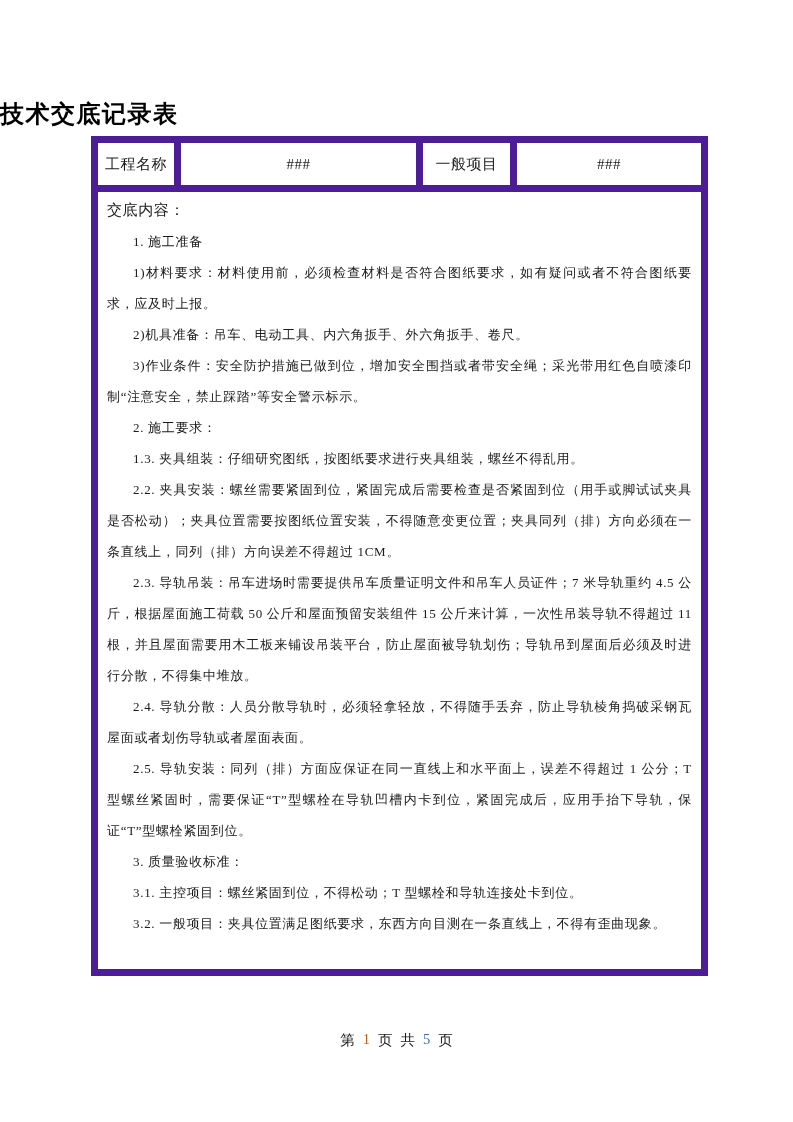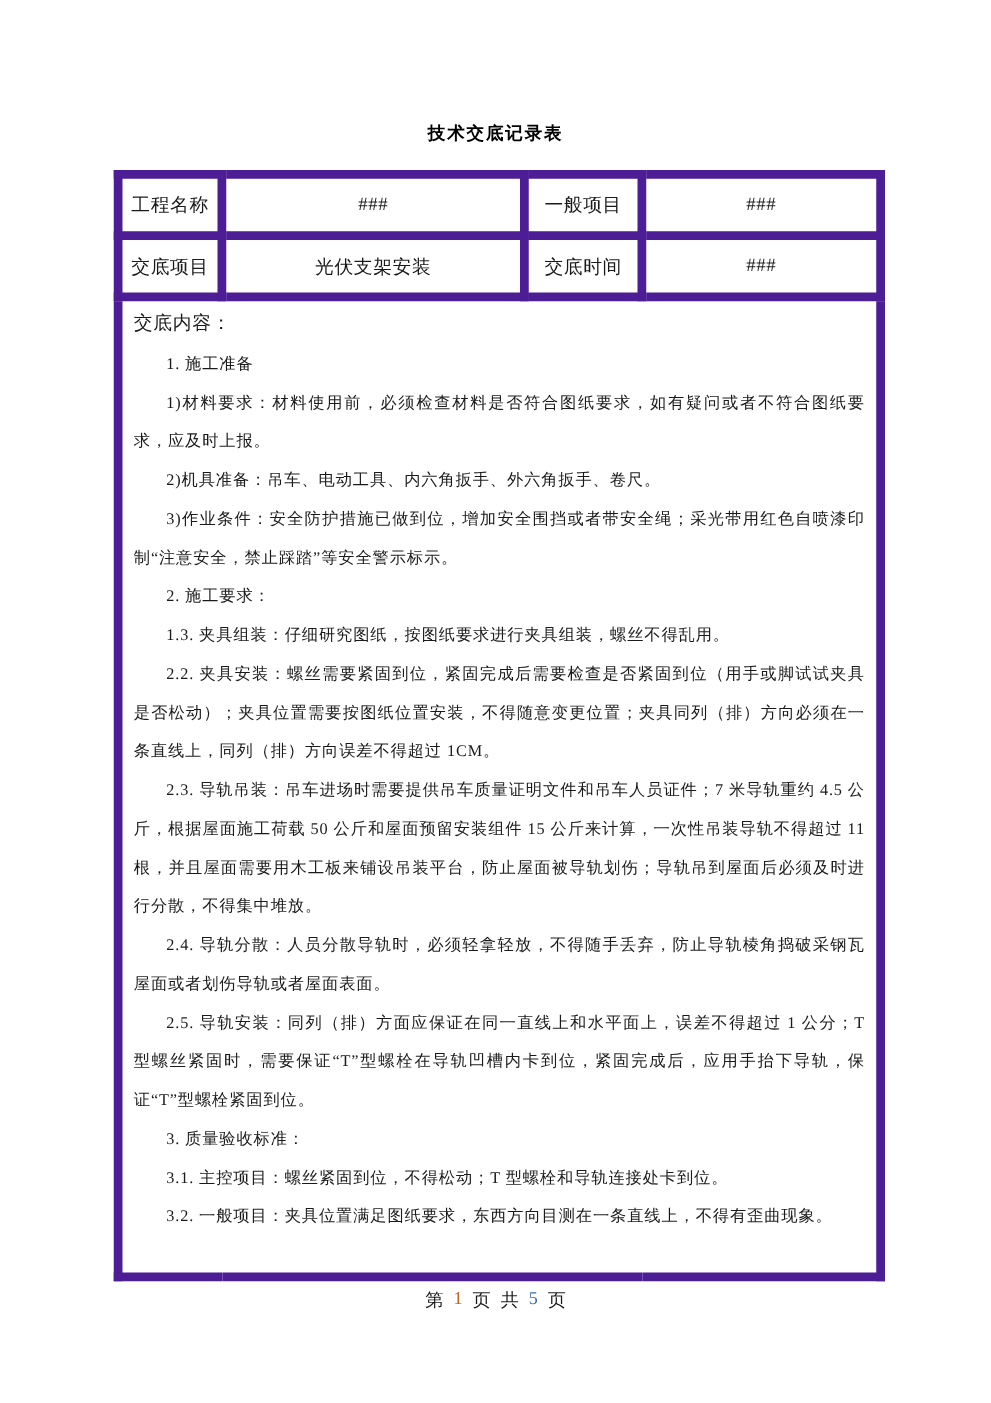--- a/index.html
+++ b/index.html
@@ -29,22 +29,22 @@
   .promo .promo-url {
     margin-left: 5px;
     font-family: "Liberation Serif", serif;
   }
   .doc-title {
     position: absolute;
     left: 0;
     top: 98px;
     width: 100%;
     margin: 0;
-    text-align: center;
-    font-size: 14px;
+    text-align: left;
+    font-size: 24px;
     font-weight: bold;
     letter-spacing: 1.5px;
     color: #000000;
   }
   table.form {
     position: absolute;
     left: 91px;
     top: 136px;
     width: 610px;
     border-collapse: collapse;
@@ -111,26 +111,20 @@
       <col style="width:191px">
     </colgroup>
     <tbody>
       <tr>
         <td class="cell-label">工程名称</td>
         <td class="cell-value">###</td>
         <td class="cell-label">一般项目</td>
         <td class="cell-value">###</td>
       </tr>
       <tr>
-        <td class="cell-label">交底项目</td>
-        <td class="cell-value">光伏支架安装</td>
-        <td class="cell-label">交底时间</td>
-        <td class="cell-value">###</td>
-      </tr>
-      <tr>
         <td class="content-cell" colspan="4">
           <div class="content-heading">交底内容：</div>
           <p>1. 施工准备</p>
           <p>1)材料要求：材料使用前，必须检查材料是否符合图纸要求，如有疑问或者不符合图纸要求，应及时上报。</p>
           <p>2)机具准备：吊车、电动工具、内六角扳手、外六角扳手、卷尺。</p>
           <p>3)作业条件：安全防护措施已做到位，增加安全围挡或者带安全绳；采光带用红色自喷漆印制“注意安全，禁止踩踏”等安全警示标示。</p>
           <p>2. 施工要求：</p>
           <p>1.3. 夹具组装：仔细研究图纸，按图纸要求进行夹具组装，螺丝不得乱用。</p>
           <p>2.2. 夹具安装：螺丝需要紧固到位，紧固完成后需要检查是否紧固到位（用手或脚试试夹具是否松动）；夹具位置需要按图纸位置安装，不得随意变更位置；夹具同列（排）方向必须在一条直线上，同列（排）方向误差不得超过 1CM。</p>
           <p>2.3. 导轨吊装：吊车进场时需要提供吊车质量证明文件和吊车人员证件；7 米导轨重约 4.5 公斤，根据屋面施工荷载 50 公斤和屋面预留安装组件 15 公斤来计算，一次性吊装导轨不得超过 11 根，并且屋面需要用木工板来铺设吊装平台，防止屋面被导轨划伤；导轨吊到屋面后必须及时进行分散，不得集中堆放。</p>

